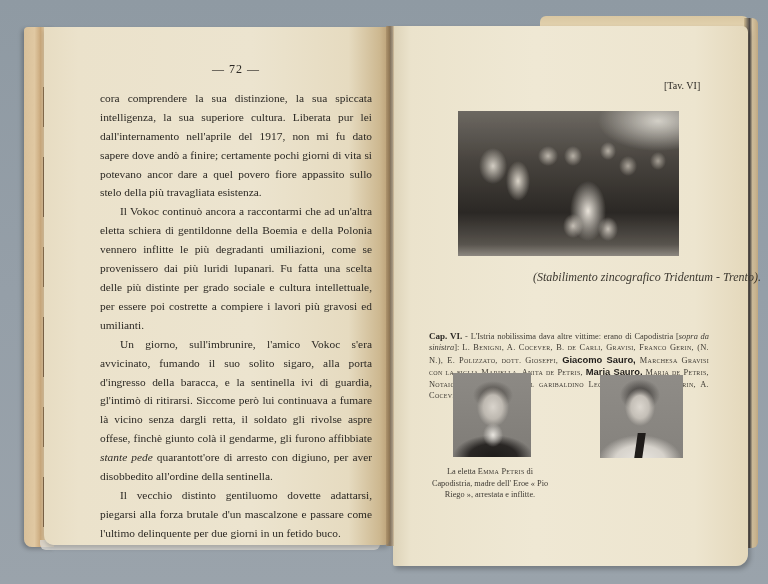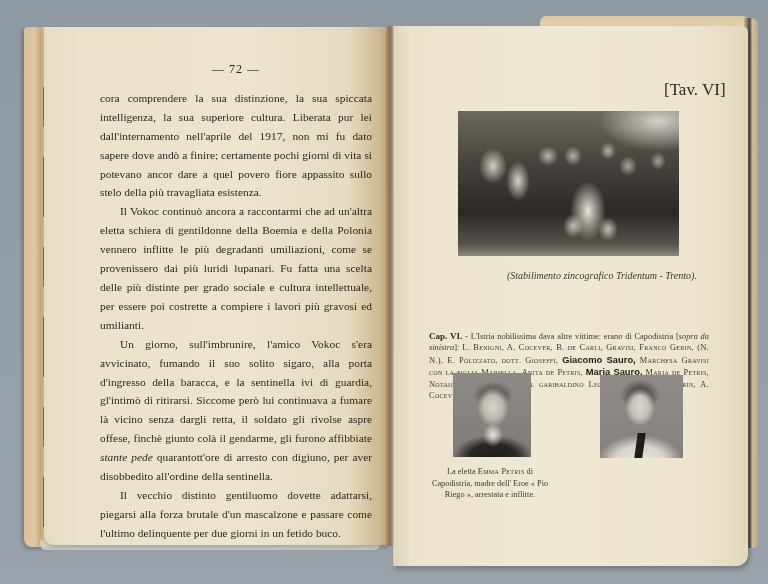--- a/index.html
+++ b/index.html
@@ -59,41 +59,41 @@
       position: absolute; left: 100px; top: 60px; width: 272px;
       color: #2b2823; font-size: 11.4px; line-height: 18.9px;
     }
     .page-number { text-align: center; margin: 0 0 10px 0; font-size: 12px; letter-spacing: 1px; }
     .para { margin: 0; text-align: justify; }
     .para.indent { text-indent: 20px; }
     .para em { }
 
     
     .tav-label {
-      position: absolute; left: 664px; top: 80px; font-size: 17px; color: #2d2a25; text-align: right;
+      position: absolute; left: 664px; top: 80px; font-size: 10px; color: #2d2a25; text-align: right;
     }
     .group-photo {
       position: absolute; left: 458px; top: 111px; width: 221px; height: 145px;
       background:
         radial-gradient(ellipse 14px 18px at 35px 55px, #cfcac0 0%, transparent 100%),
         radial-gradient(ellipse 12px 20px at 60px 70px, #d6d0c5 0%, transparent 100%),
         radial-gradient(ellipse 18px 30px at 130px 100px, #e4dfd6 0%, transparent 100%),
         radial-gradient(ellipse 10px 10px at 90px 45px, #b9b3a9 0%, transparent 100%),
         radial-gradient(ellipse 9px 10px at 115px 45px, #b4aea4 0%, transparent 100%),
         radial-gradient(ellipse 8px 9px at 150px 40px, #b3ada3 0%, transparent 100%),
         radial-gradient(ellipse 9px 10px at 170px 55px, #aaa49a 0%, transparent 100%),
         radial-gradient(ellipse 8px 9px at 200px 50px, #a39d93 0%, transparent 100%),
         radial-gradient(ellipse 10px 12px at 115px 115px, #c2bcb3 0%, transparent 100%),
         radial-gradient(ellipse 10px 12px at 150px 118px, #c2bcb3 0%, transparent 100%),
         radial-gradient(ellipse 60px 30px at 200px 10px, #cfccc4 0%, transparent 100%),
         linear-gradient(180deg, #6d6963 0%, #4a4641 35%, #2f2c29 70%, #5a5650 92%, #8c8780 100%);
       filter: contrast(1.05);
     }
     .group-credit {
-      position: absolute; left: 507px; top: 270px; font-size: 10px; font-style: italic; color: #3b372f;
+      position: absolute; left: 533px; top: 270px; font-size: 12px; font-style: italic; color: #3b372f;
     }
     .caption {
       position: absolute; left: 429px; top: 287px; width: 280px;
       font-size: 8.4px; line-height: 11.4px; color: #3e3a33; text-align: justify; margin-top: 44px;
     }
     .caption .lead { font-weight: bold; font-size: 9px; color: #2d2a25; }
     .caption .sc { font-variant: small-caps; letter-spacing: 0.3px; }
     .caption .it { font-style: italic; }
     .caption .bold-name { font-family: "Liberation Sans", "DejaVu Sans", sans-serif; font-weight: bold; font-size: 9.4px; color: #1f1c19; }
 

